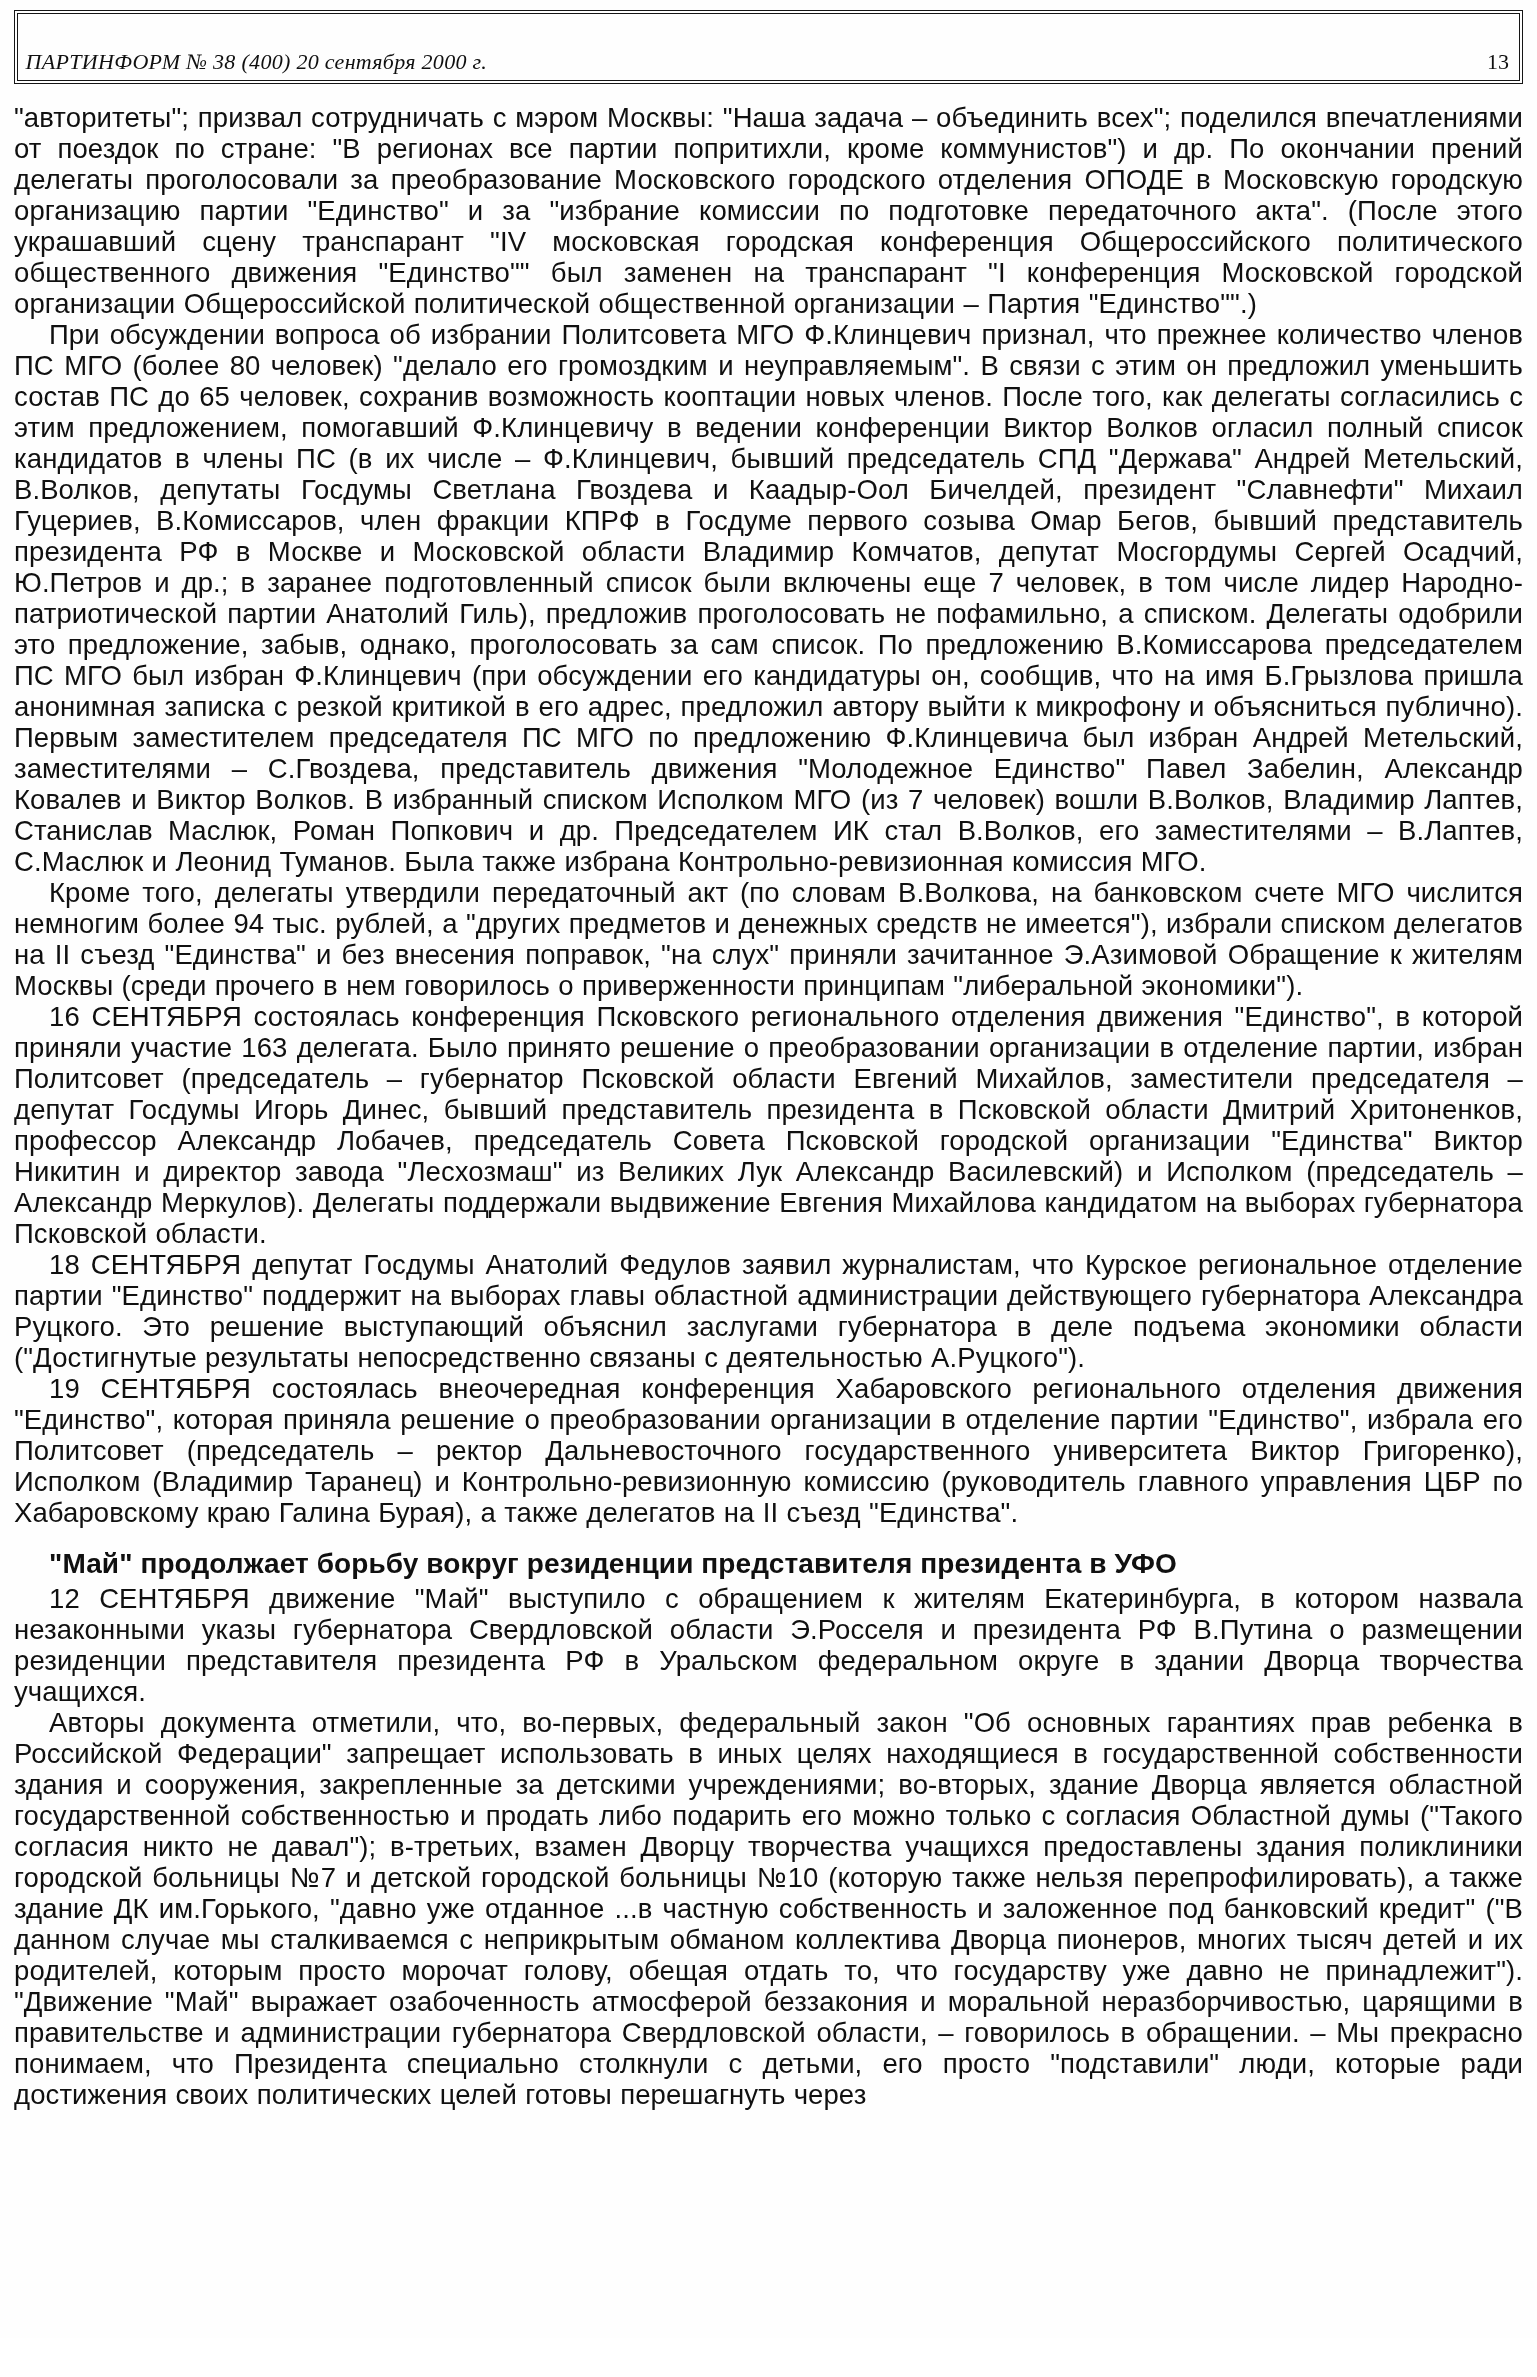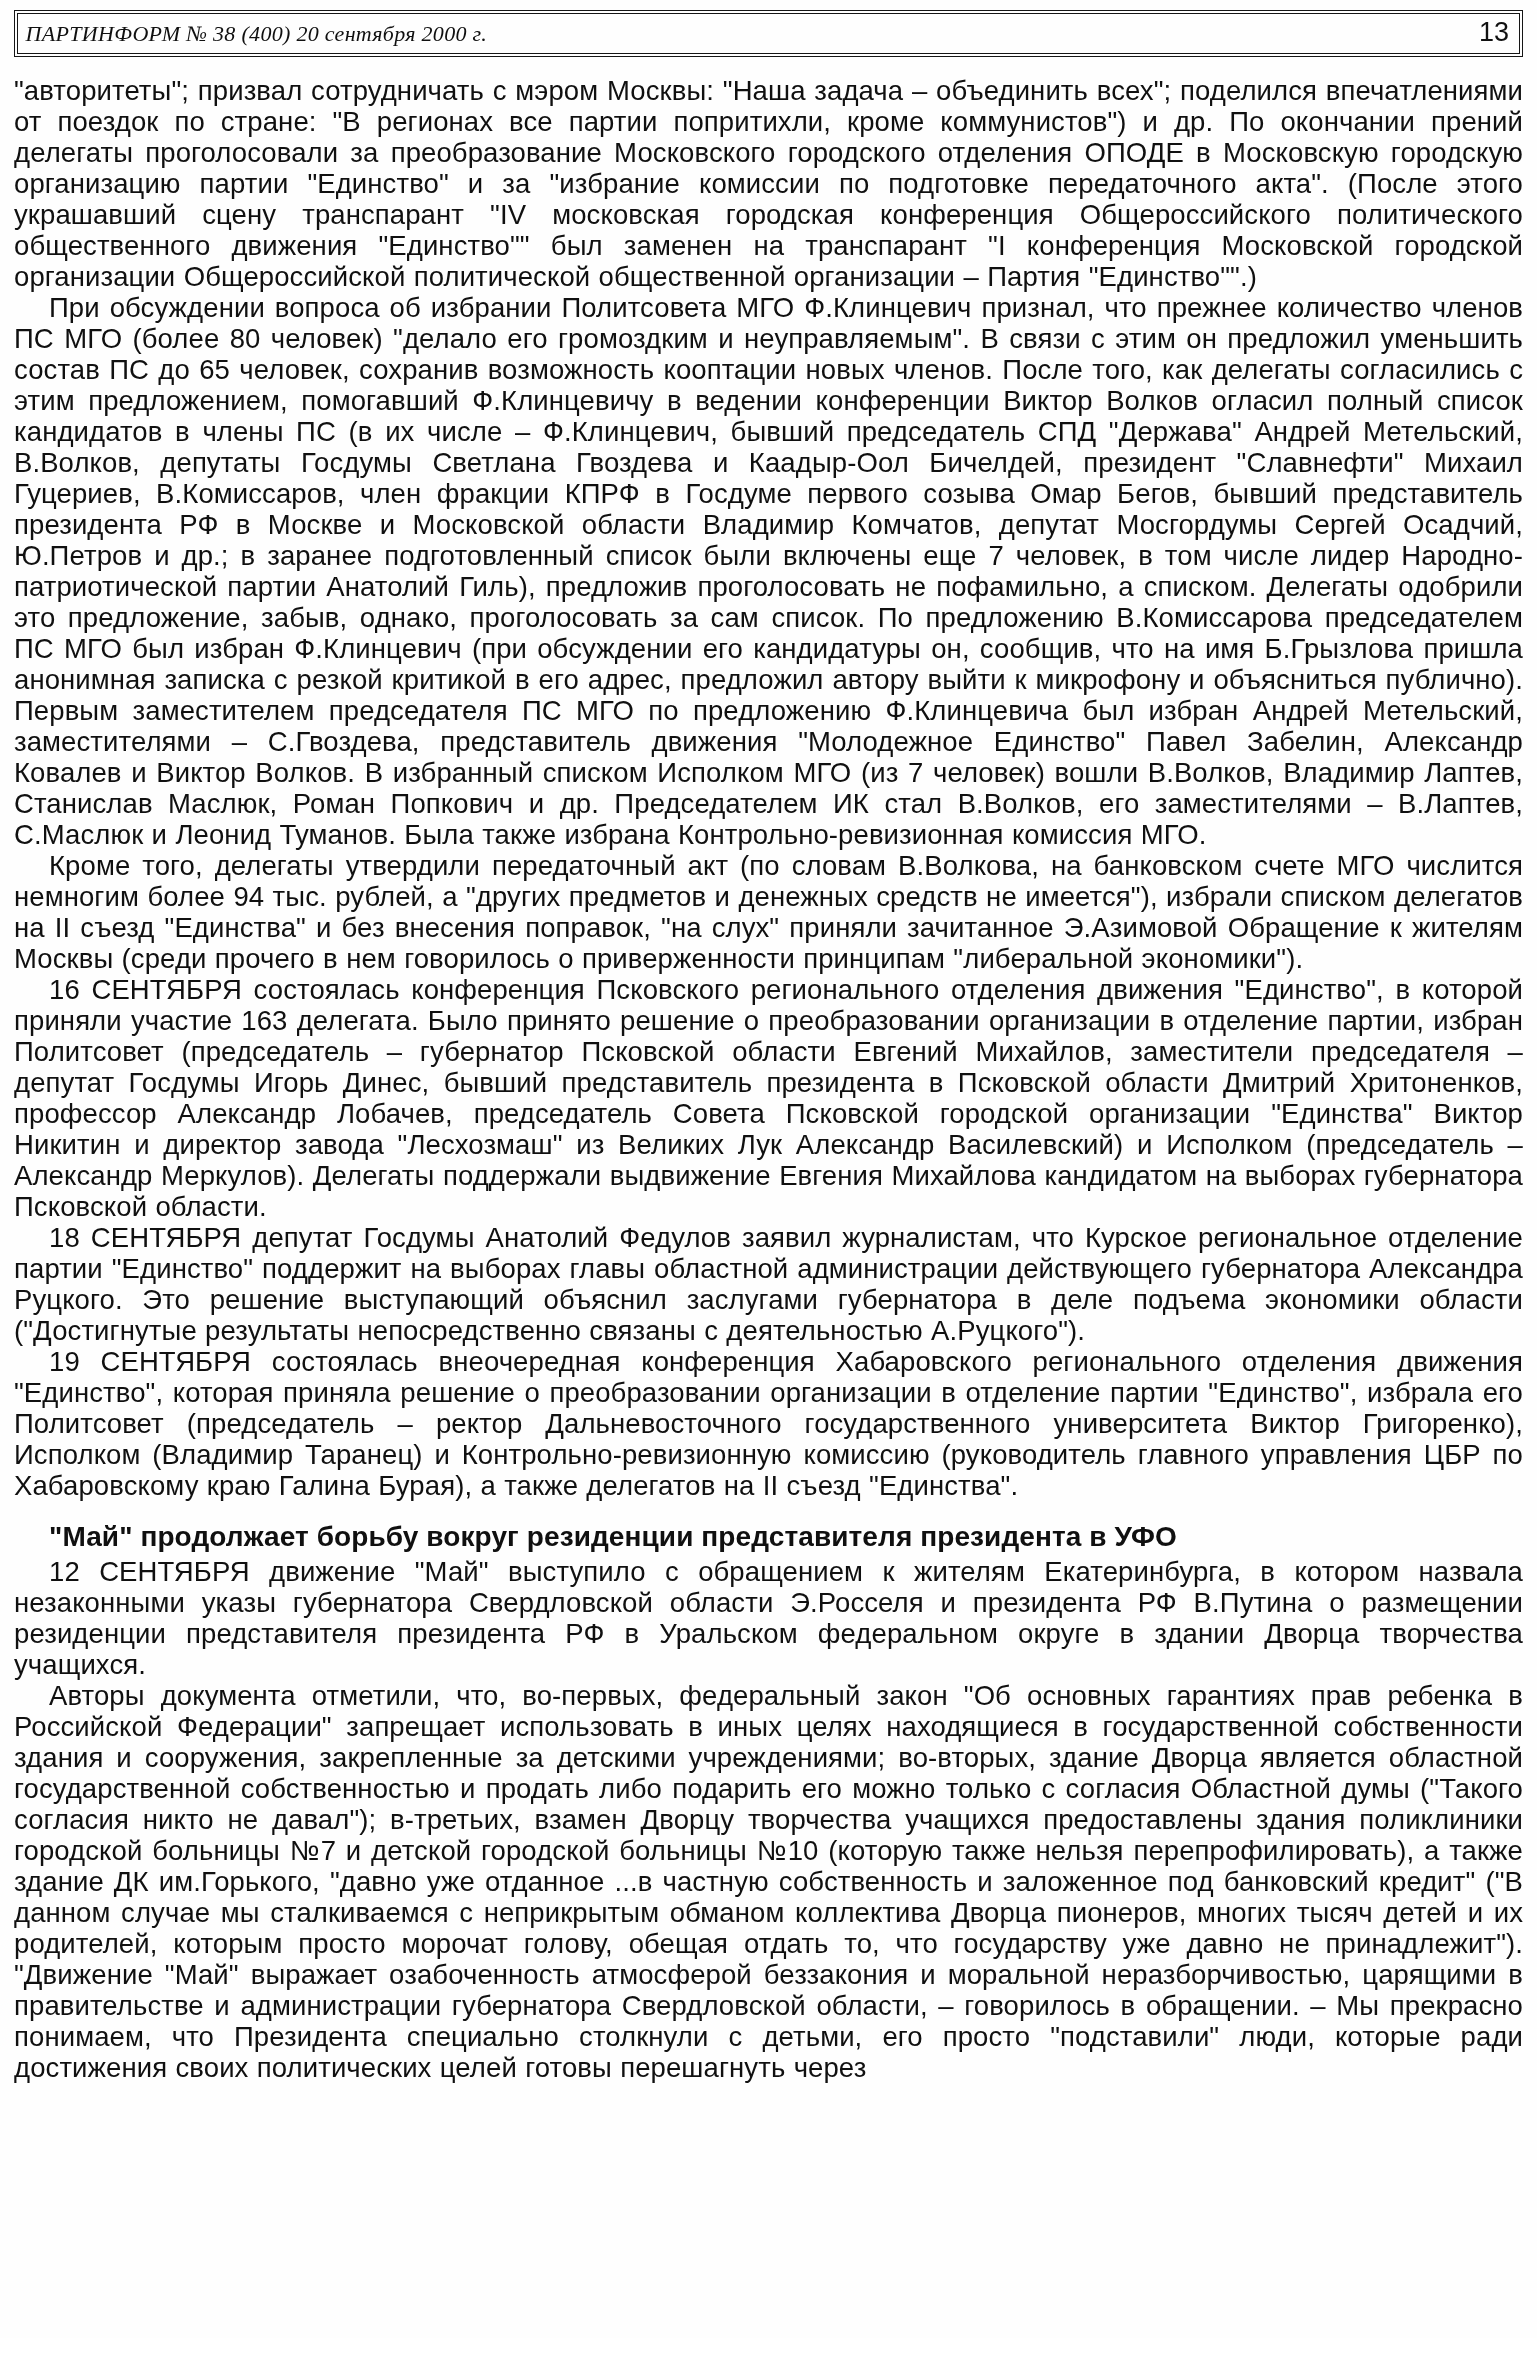--- a/index.html
+++ b/index.html
@@ -36,23 +36,24 @@
     padding: 2.6px 10.2px 5.1px 7.7px;
   }
   .header-title {
     font-family: "Liberation Serif", serif;
     font-style: italic;
     font-size: 22px;
     letter-spacing: 0.3px;
     white-space: nowrap;
   }
   .page-number {
-    font-family: Liberation Sans, sans-serif;
-    font-size: 27px;
+    font-family: Liberation Serif, serif;
+    font-size: 22px;
     font-style: normal;
+    margin-top: 32px;
   }
   
   .body-text p.para {
     margin: 0;
     text-align: justify;
     font-size: 27.5px;
     line-height: 31px;
     letter-spacing: 0.1px;
     text-indent: 35px;
     word-spacing: 0.6px;

